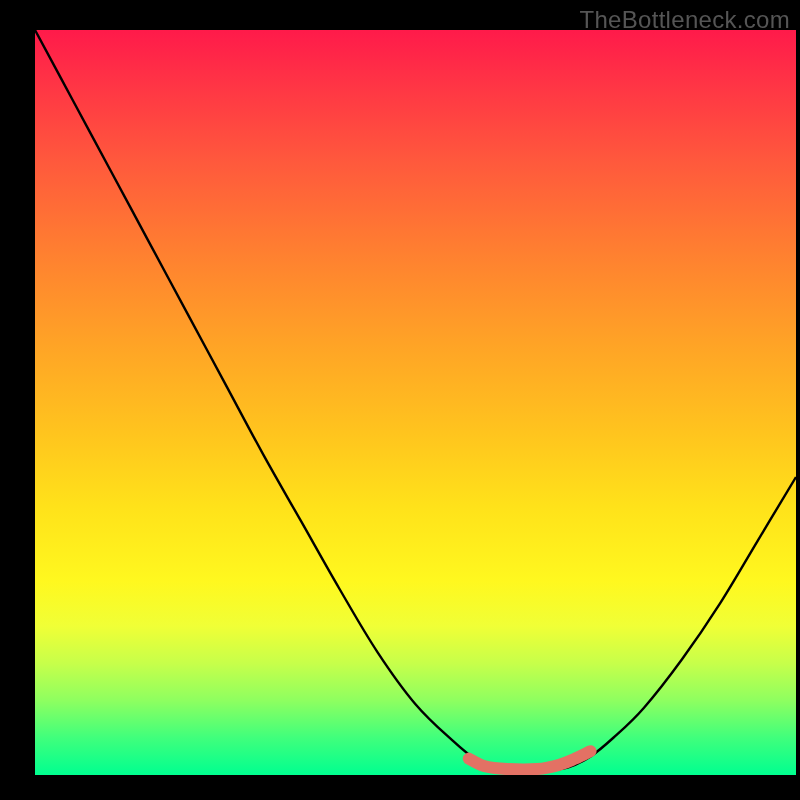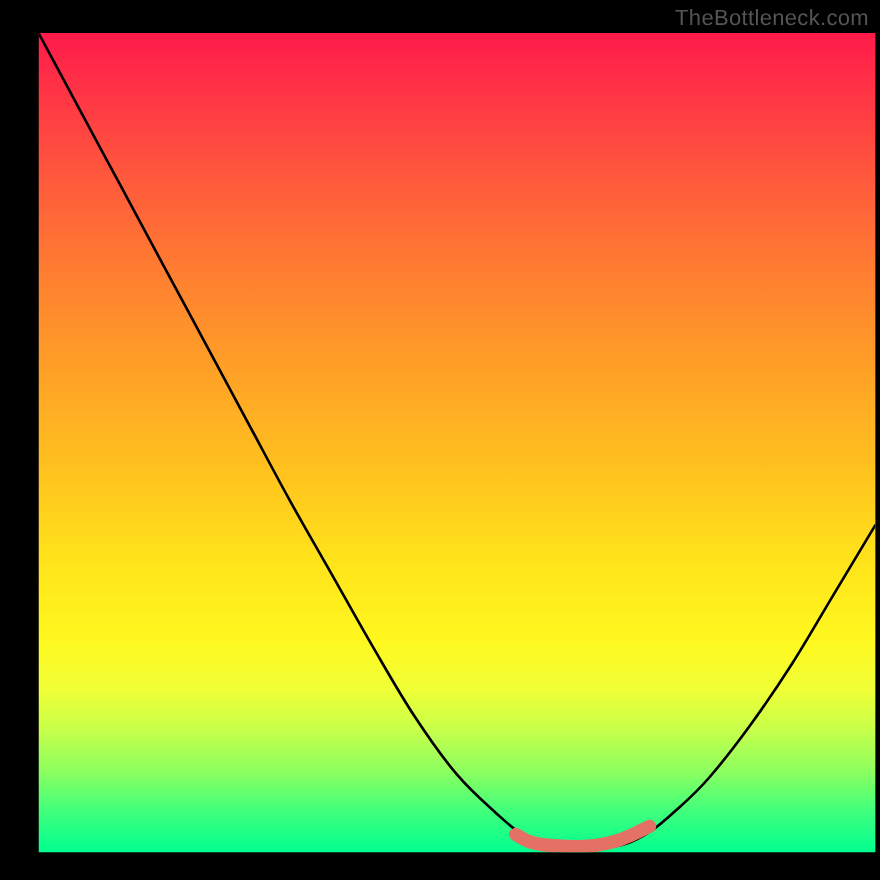--- a/index.html
+++ b/index.html
@@ -10,21 +10,21 @@
     height: 800px;
     position: relative;
     font-family: Arial, Helvetica, sans-serif;
     overflow: hidden;
   }
   .watermark {
     position: absolute;
     top: 6px;
     right: 10px;
     color: #555;
-    font-size: 20px;
+    font-size: 24px;
     font-weight: 500;
     letter-spacing: 0.3px;
     z-index: 5;
   }
   .plot-area {
     position: absolute;
     left: 35px;
     top: 30px;
     width: 761px;
     height: 745px;

